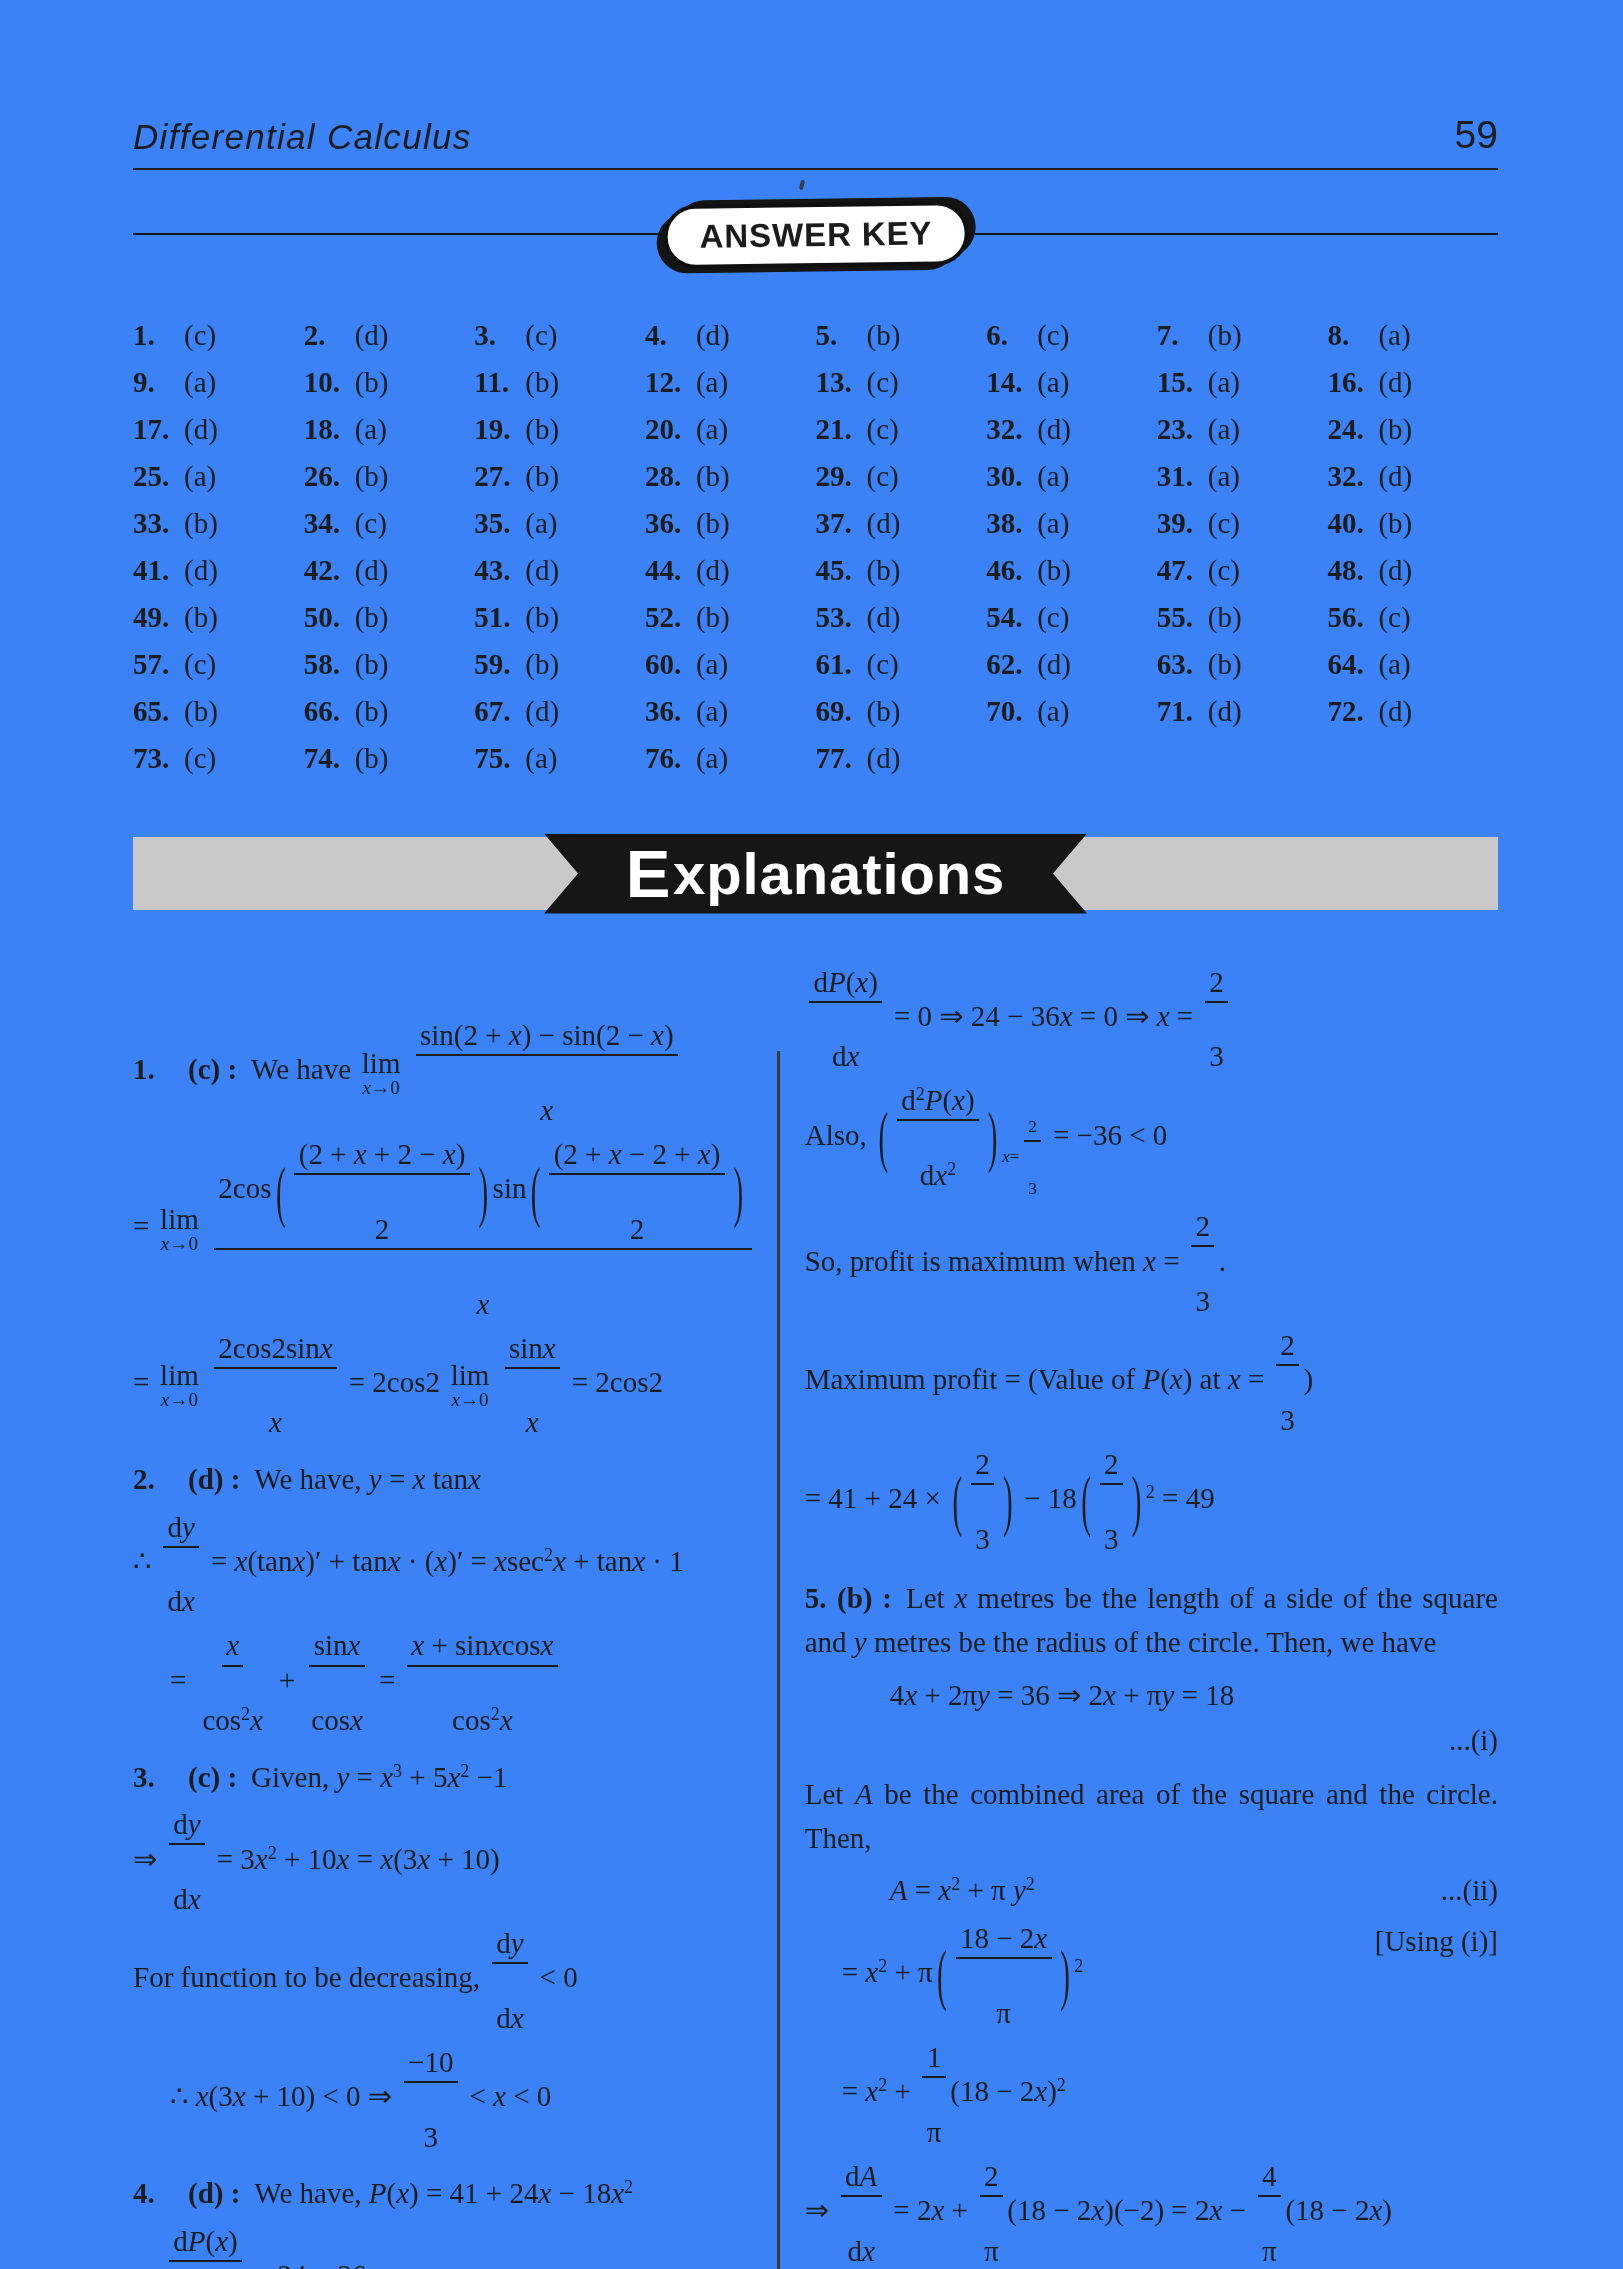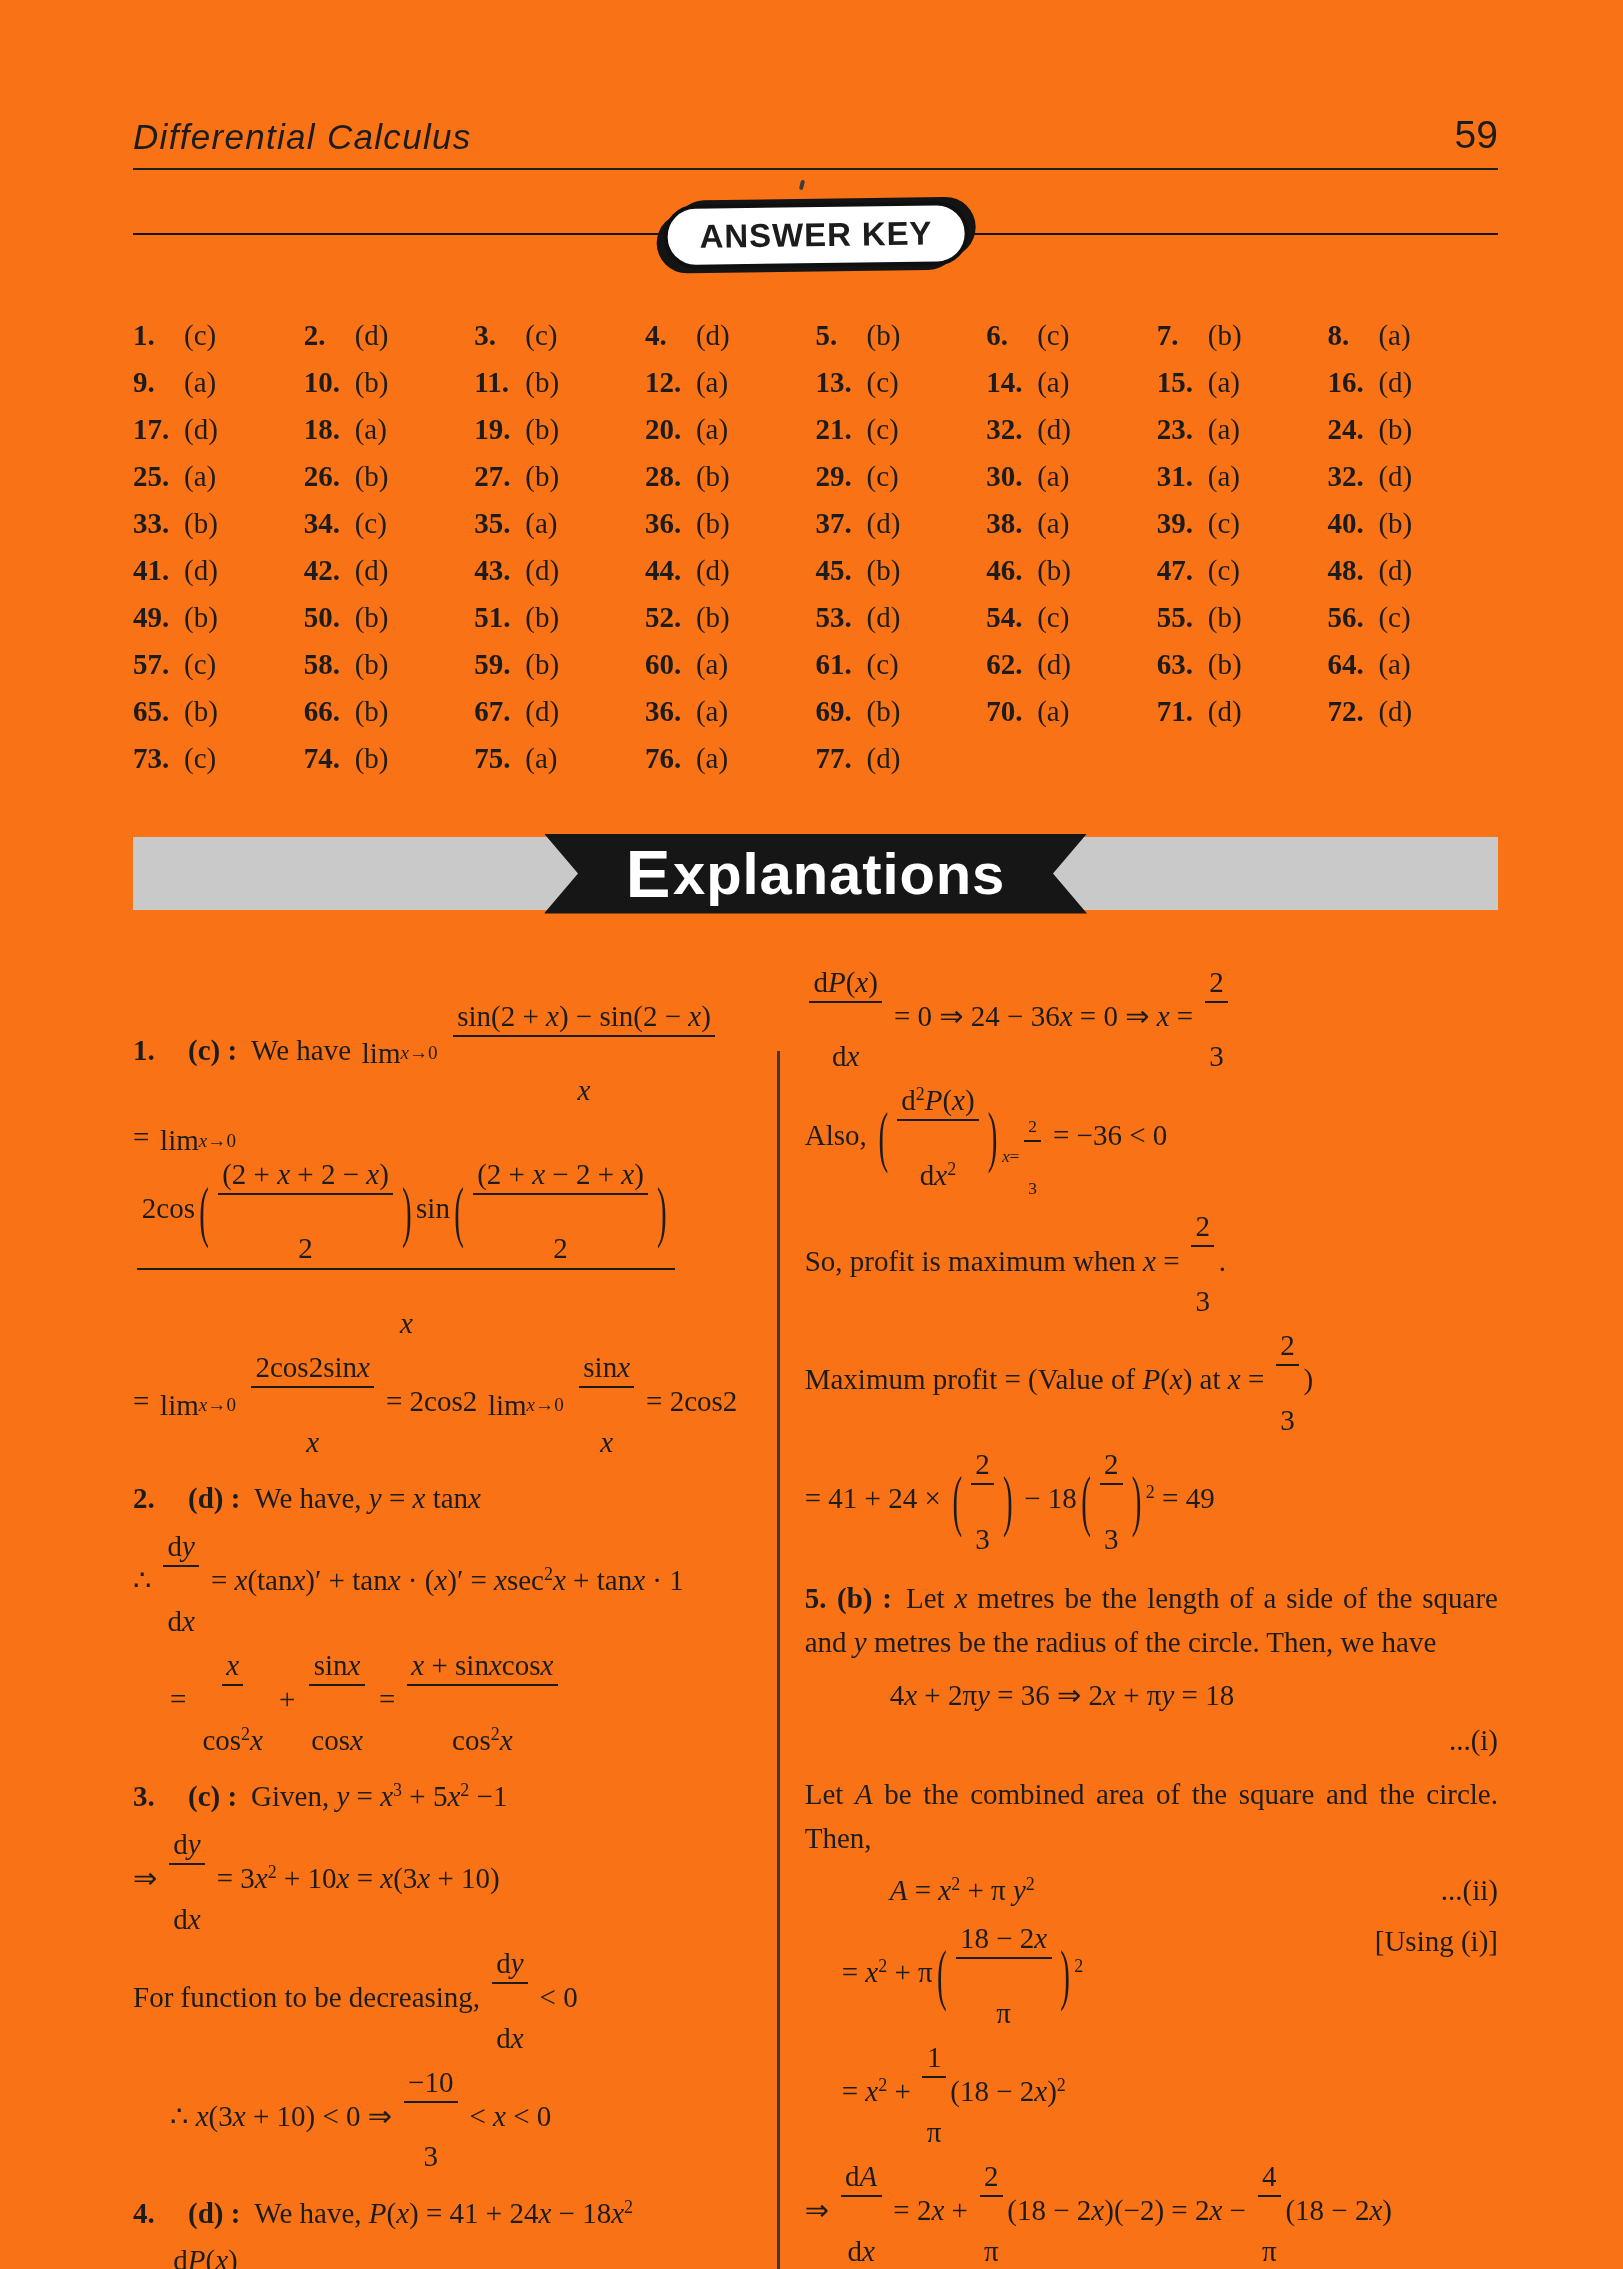--- a/index.html
+++ b/index.html
@@ -1,16 +1,16 @@
 <!DOCTYPE html>
 <html style="font-size:14px"><head>
 <meta charset="utf-8">
 <style>
   html,body{margin:0;padding:0;background:#e8e8e8;}
-  .page{position:relative;width:1623px;height:2270px;background:#f97316;
+  .page{position:relative;width:1623px;height:2270px;background:#3b82f6;
         font-family:"Liberation Serif",serif;color:#1c1c1c;overflow:hidden;margin:0 auto;}
 
   
   .header{position:absolute;left:133px;top:113px;width:1365px;display:flex;
           justify-content:space-between;align-items:flex-end;
           border-bottom:2.7px solid #1f1f1f;padding-bottom:10.6px;}
   .title{font-family:"Liberation Sans",sans-serif;font-style:italic;font-size:35px;letter-spacing:1.3px;}
   .pnum{font-family:"Liberation Sans",sans-serif;font-size:39px;}
 
   
@@ -52,21 +52,21 @@
   .tag{float:right;margin-left:10.6px;}
   .qnum{font-weight:bold;display:inline-block;min-width:55px;}
   .qnum-inline{font-weight:bold;margin-right:10.6px;}
   .qans{font-weight:bold;margin-right:14px;}
 
   
   .frac{display:inline-flex;flex-direction:column;align-items:center;vertical-align:middle;
         margin:0 4.4px;line-height:1.12;text-align:center;gap:35px;}
   .frac>.num{padding:0 4.4px 2.7px;border-bottom:2.7px solid #1c1c1c;}
   .frac>.den{padding:2.7px 4.4px 0;}
-  .stk{display:inline-flex;flex-direction:row;align-items:center;vertical-align:middle;
+  .stk{display:inline-flex;flex-direction:column;align-items:center;vertical-align:middle;
        line-height:1.05;margin:0 3.5px;}
   .stk>.bot{font-size:0.66em;}
   sup{font-size:0.62em;line-height:0;vertical-align:0.55em;}
   sub{font-size:0.6em;line-height:0;vertical-align:-1.0em;}
   .bigp{display:inline-block;transform:scaleY(2.3);vertical-align:middle;margin:0 4.4px;}
 </style>
 </head>
 <body>
 
 <div class="page">

